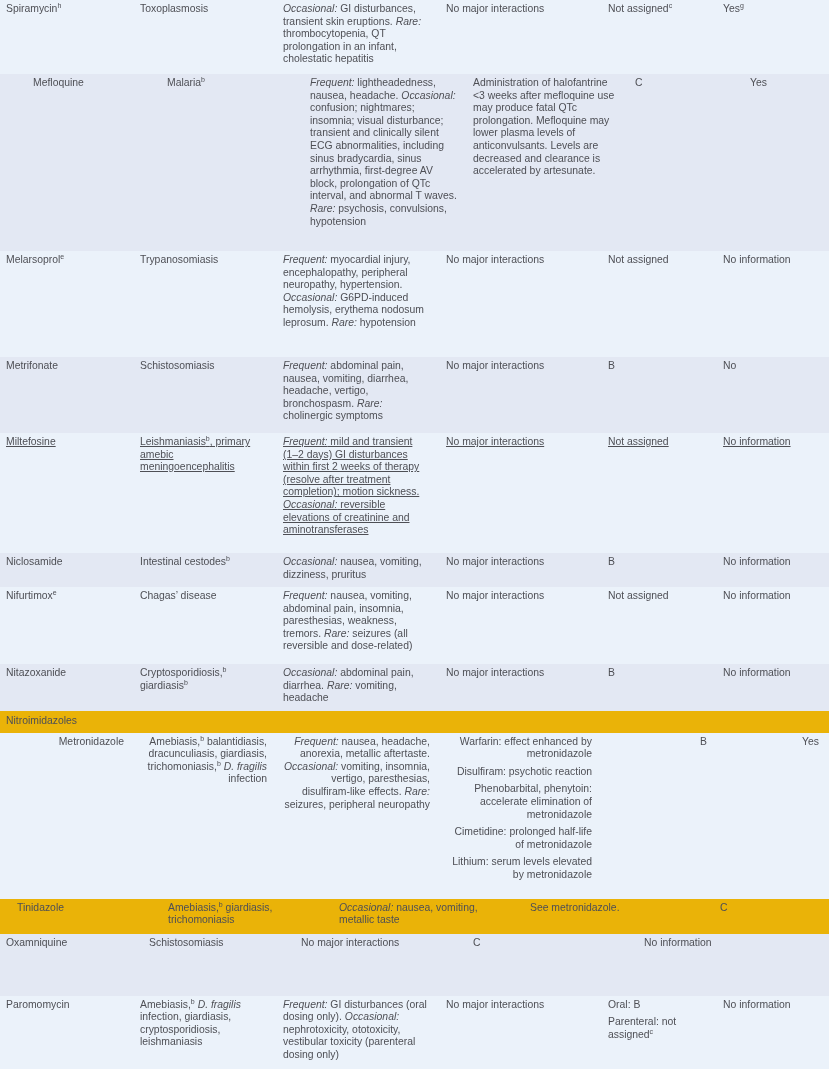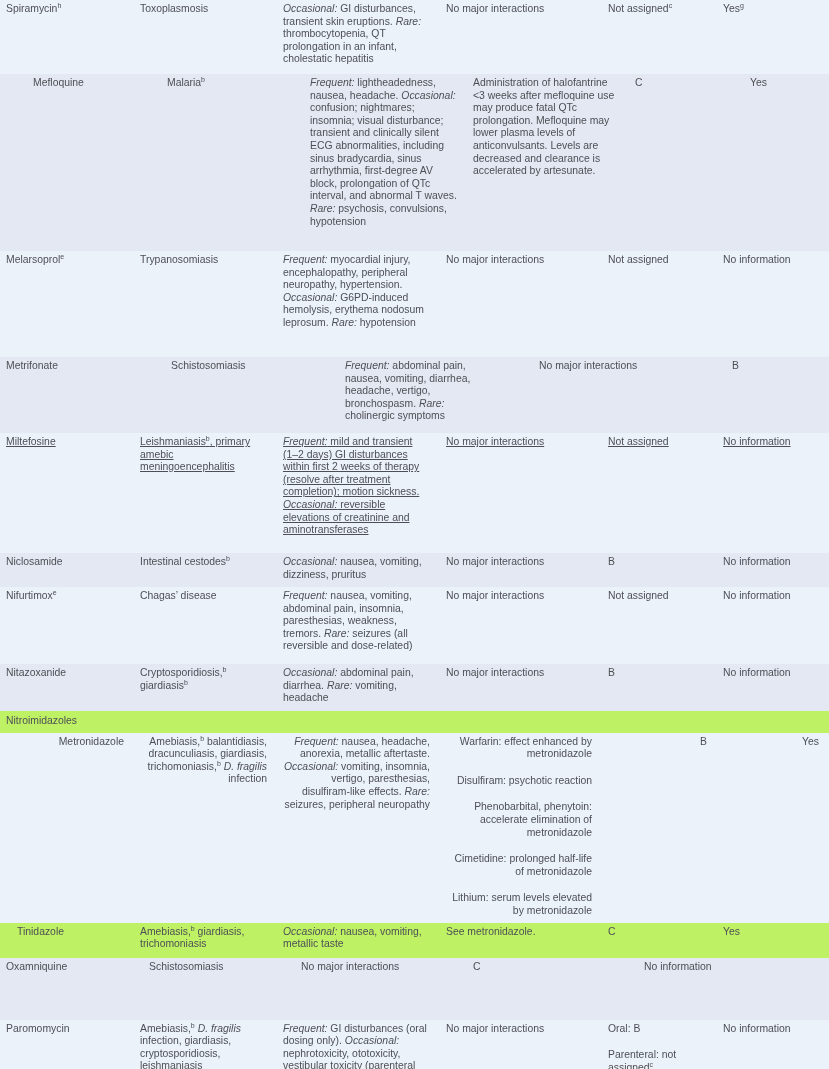--- a/index.html
+++ b/index.html
@@ -14,28 +14,28 @@
     color: #4e4f55;
     background: #ffffff;
   }
   .row {
     display: grid;
     grid-template-columns: 134px 143px 163px 162px 115px 112px;
     box-sizing: border-box;
   }
   .tint-a { background: #ebf2fa; }
   .tint-b { background: #e3e8f3; }
-  .tint-w { background: #bef264; }
+  .tint-w { background: #eab308; gap: 28px; }
   .cell {
     box-sizing: border-box;
     padding: 3px 10px 5px 6px;
   }
   .cell.indent { padding-left: 17px; }
   .cell p { margin: 0; }
-  .cell p + p { margin-top: 14px; }
+  .cell p + p { margin-top: 5px; }
   .cell em { font-style: italic; }
   .cell sup {
     font-size: 7px;
     line-height: 0;
     vertical-align: super;
   }
   .section-label { padding-top: 4px; }
 </style>
 </head>
 <body>
@@ -95,21 +95,21 @@
         <div class="cell">
           <p>No major interactions</p>
         </div>
         <div class="cell">
           <p>Not assigned</p>
         </div>
         <div class="cell">
           <p>No information</p>
         </div>
       </div>
-      <div class="row tint-b" style="min-height: 76px; gap: 31px;">
+      <div class="row tint-b" style="min-height: 76px;">
         <div class="cell">
           <p>Metrifonate</p>
         </div>
         <div class="cell">
           <p>Schistosomiasis</p>
         </div>
         <div class="cell">
           <p><em>Frequent:</em> abdominal pain, nausea, vomiting, diarrhea, headache, vertigo, bronchospasm. <em>Rare:</em> cholinergic symptoms</p>
         </div>
         <div class="cell">

